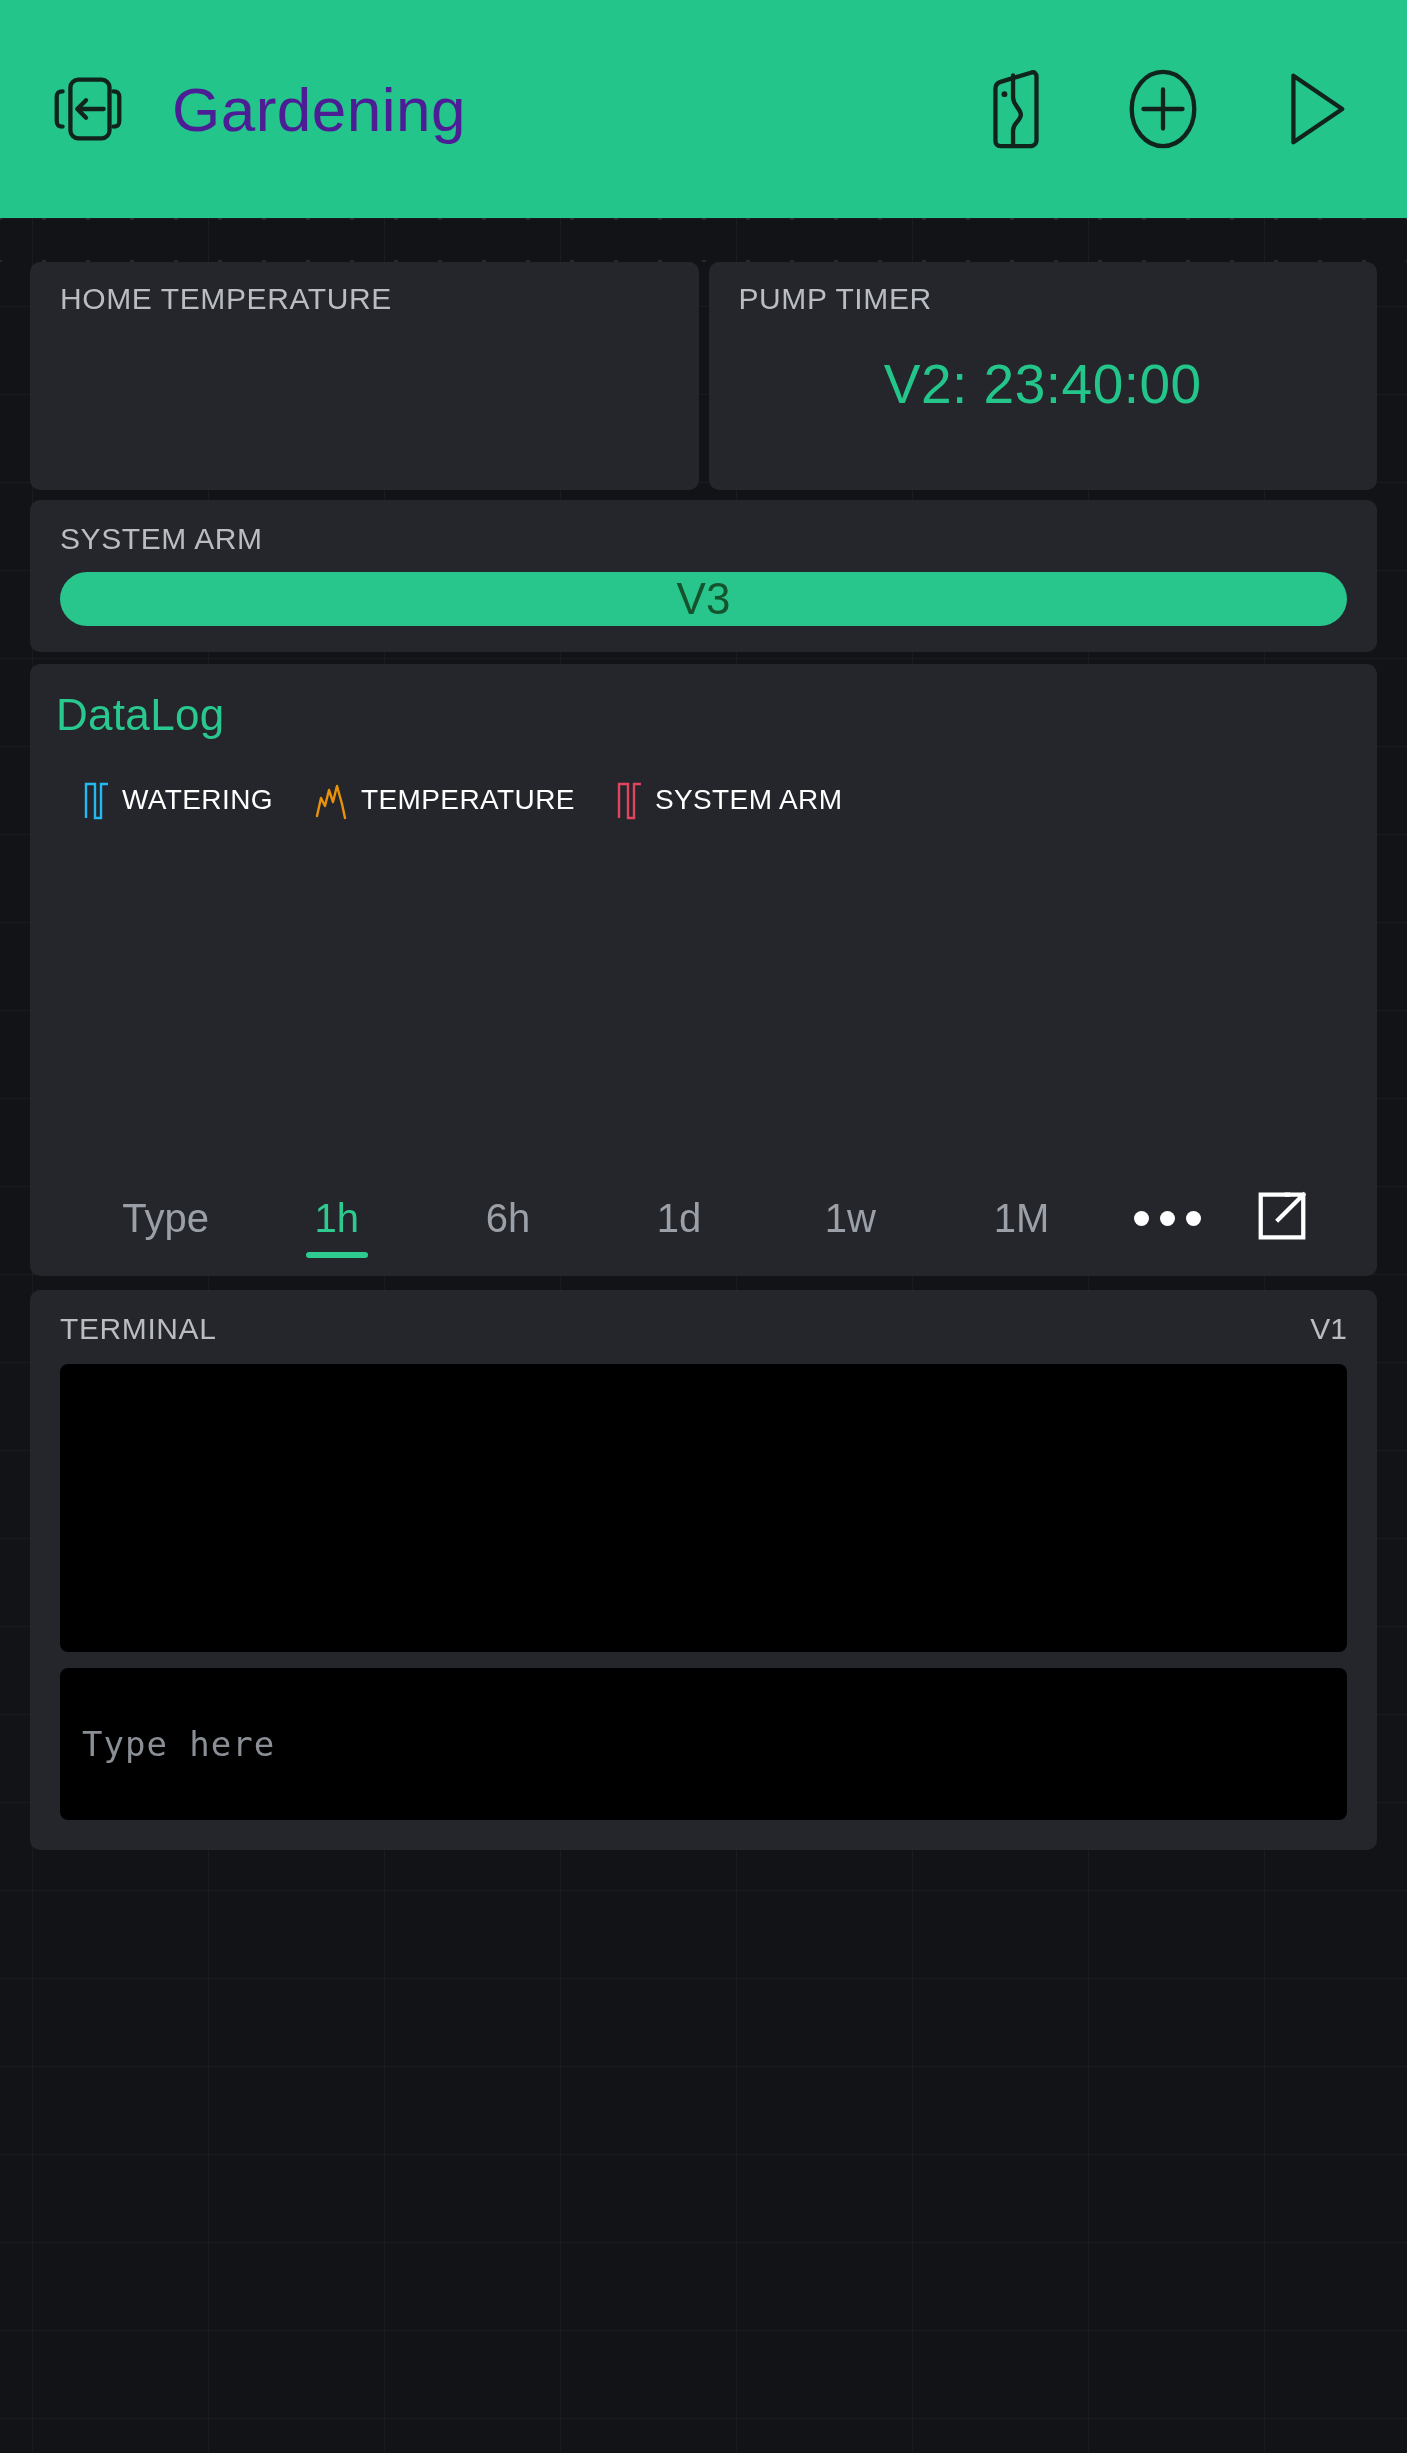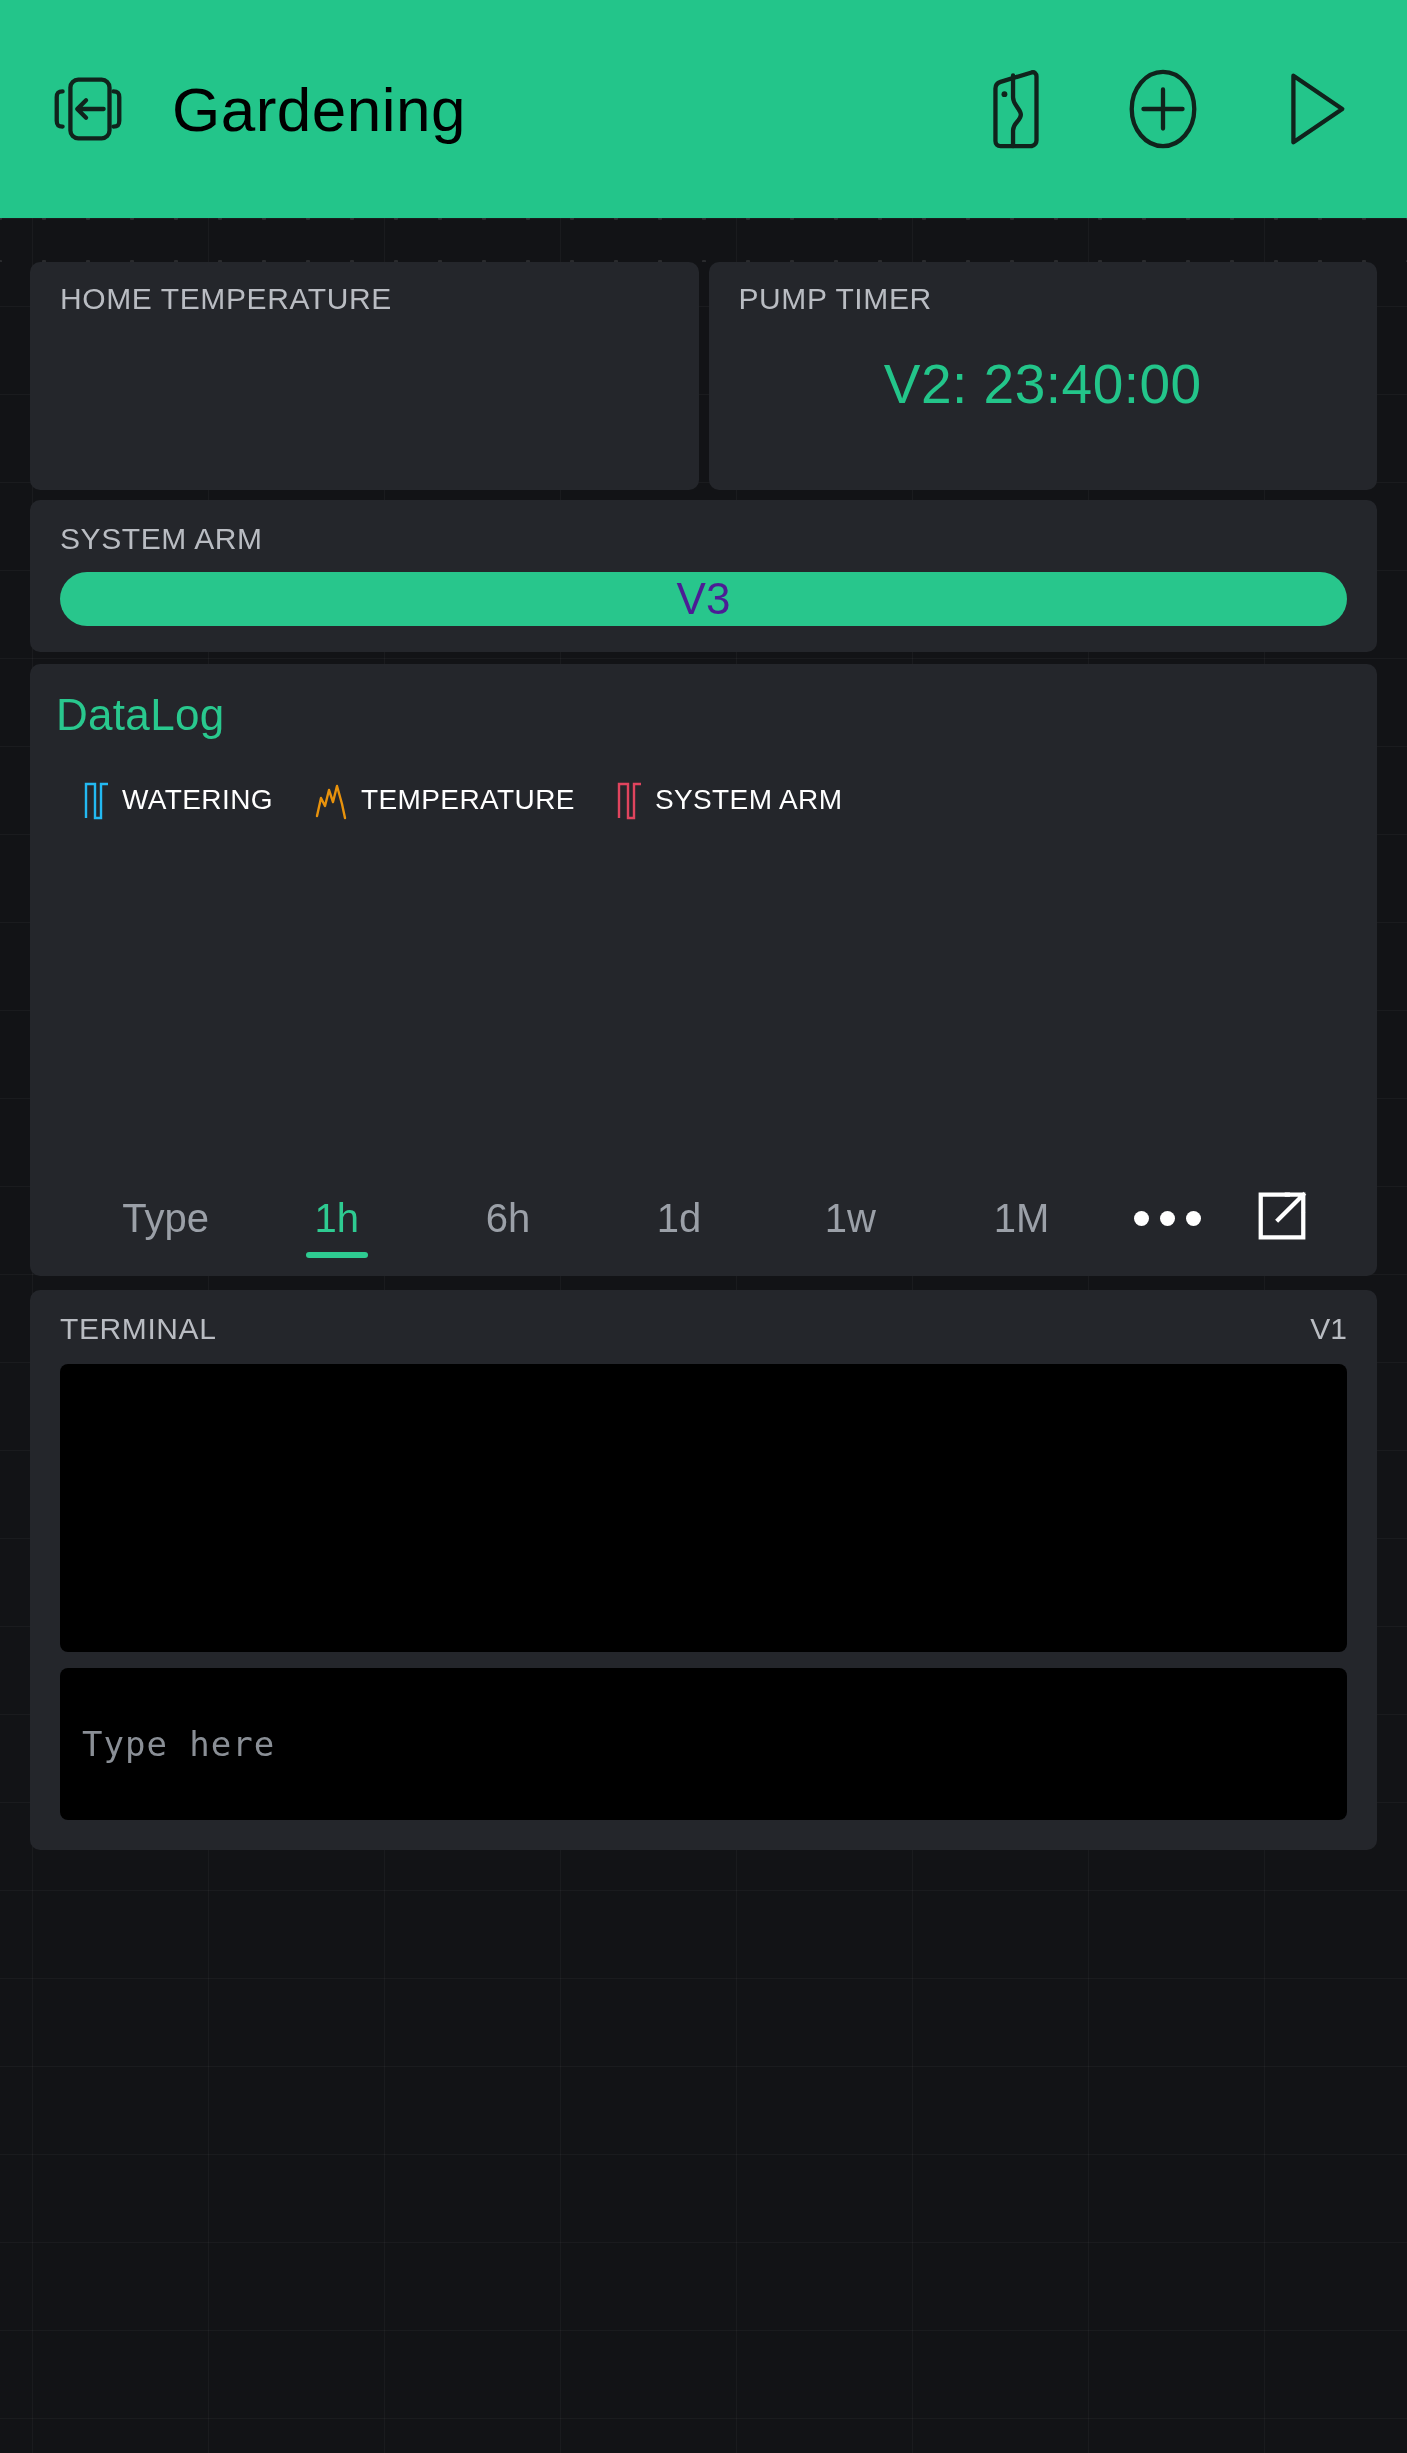--- a/index.html
+++ b/index.html
@@ -33,21 +33,21 @@
   .header-icon {
     width: 96px;
     height: 96px;
     display: flex;
     align-items: center;
     justify-content: center;
     flex: 0 0 auto;
   }
   .header-icon svg { display: block; }
   .header-title {
-    color: #000000;
+    color: #4c1d95;
     font-size: 62px;
     font-weight: 400;
     letter-spacing: 0.5px;
     margin-left: 36px;
     white-space: nowrap;
   }
   .header-spacer { flex: 1 1 auto; }
   .header-right {
     display: flex;
     align-items: center;
@@ -126,21 +126,21 @@
     flex-direction: column;
   }
   .arm-button {
     margin-top: 16px;
     flex: 1 1 auto;
     background: #28c68c;
     border-radius: 60px;
     display: flex;
     align-items: center;
     justify-content: center;
-    color: #4c1d95;
+    color: #14532d;
     font-size: 44px;
     border: none;
     font-family: inherit;
     cursor: pointer;
   }
 
   
   .datalog-card {
     margin-top: 12px;
     height: 612px;

